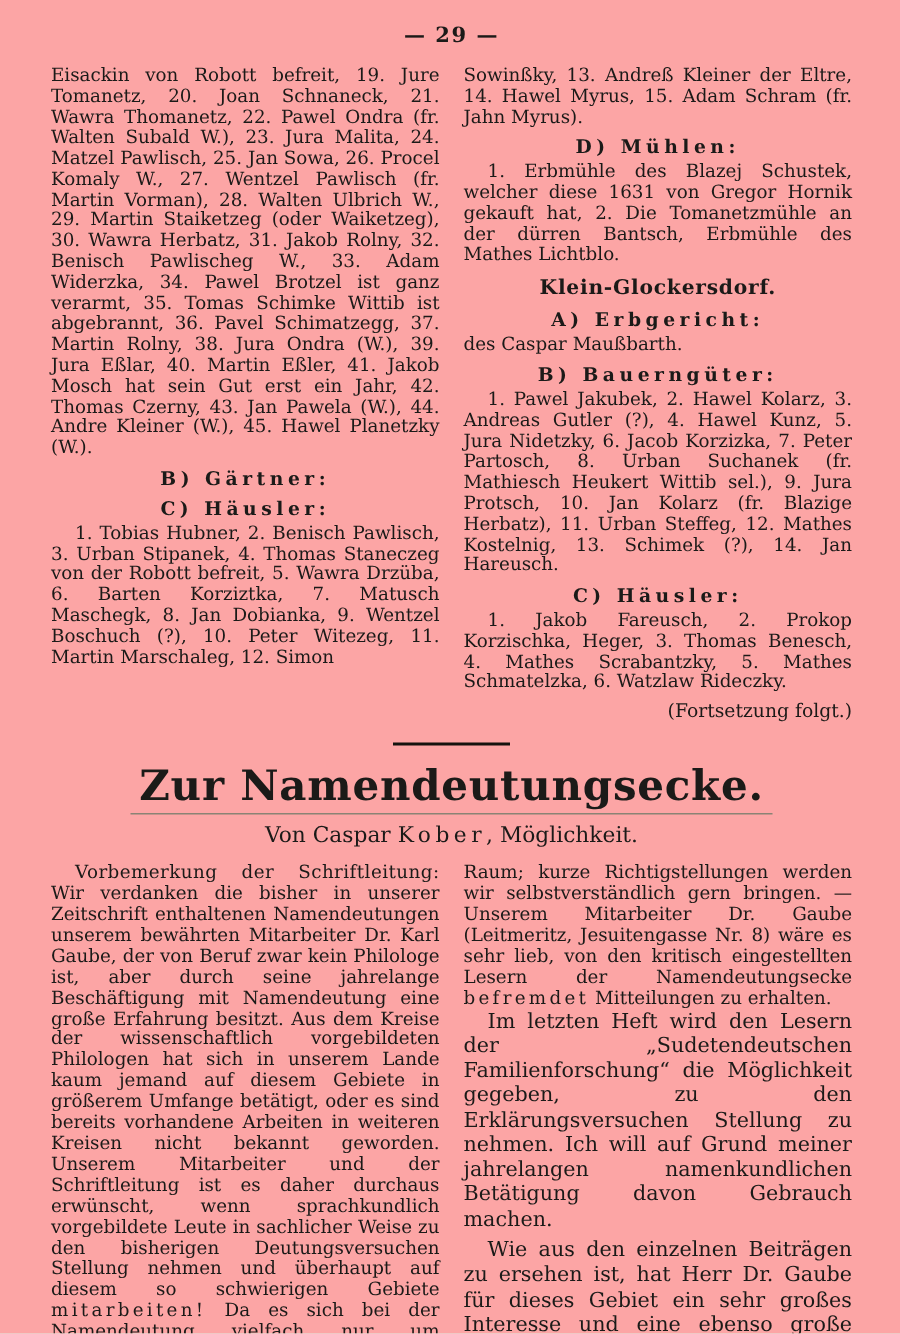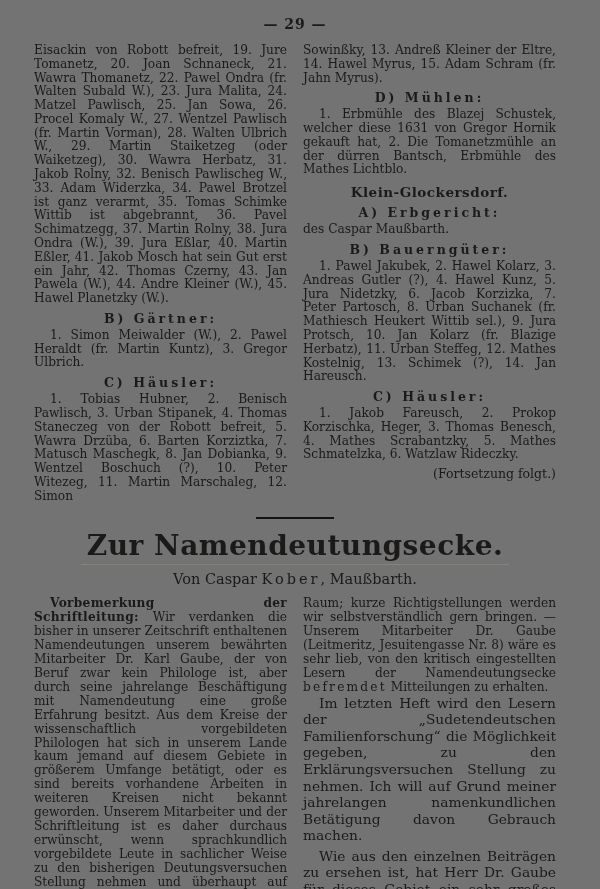--- a/index.html
+++ b/index.html
@@ -1,24 +1,24 @@
 <!DOCTYPE html>
 <html><head>
 <meta charset="utf-8">
 <style>
   html,body{margin:0;padding:0;background:#e8e6e0;}
   .page{
     position:relative;
     width:600px;height:889px;
     margin:0 auto;
-    background:#737373;
+    background:#fca5a5;
     color:#1b1a18;
     font-family:"DejaVu Serif","Liberation Serif",serif;
     box-sizing:border-box;
-    padding:16px 44px 6px 34px;
+    padding:16px 32px 6px 34px;
     overflow:hidden;
   }
   .page-num{
     text-align:center;
     font-weight:bold;
     font-size:14px;
     letter-spacing:1px;
     margin-bottom:12px;
   }
   .cols{display:flex;gap:16px;}
@@ -78,42 +78,41 @@
   }
   .sperrname{letter-spacing:3px;}
   .art-small{
     font-size:12.2px;
     line-height:1.14;
     text-align:justify;
     margin:0;
     hyphens:auto;
   }
   .art-small.indent,.art-large.indent{text-indent:16px;}
-  .lead{font-weight:bold;letter-spacing:.3px;}
+  .lead{font-weight:normal;letter-spacing:.3px;}
   .sperr{letter-spacing:2.2px;}
   .art-large{
     font-size:13.8px;
     line-height:1.2;
     text-align:justify;
     margin:0 0 4px 0;
     hyphens:auto;
   }
 </style>
 </head>
 <body>
 
 <div class="page">
 
   <div class="page-num">— 29 —</div>
 
   <div class="cols">
     <div class="col">
       <p class="lst noindent">Eisackin von Robott befreit, 19. Jure Tomanetz, 20. Joan Schnaneck, 21. Wawra Thomanetz, 22. Pawel Ondra (fr. Walten Subald W.), 23. Jura Malita, 24. Matzel Pawlisch, 25. Jan Sowa, 26. Procel Komaly W., 27. Wentzel Pawlisch (fr. Martin Vorman), 28. Walten Ulbrich W., 29. Martin Staiketzeg (oder Waiketzeg), 30. Wawra Herbatz, 31. Jakob Rolny, 32. Benisch Pawlischeg W., 33. Adam Widerzka, 34. Pawel Brotzel ist ganz verarmt, 35. Tomas Schimke Wittib ist abgebrannt, 36. Pavel Schimatzegg, 37. Martin Rolny, 38. Jura Ondra (W.), 39. Jura Eßlar, 40. Martin Eßler, 41. Jakob Mosch hat sein Gut erst ein Jahr, 42. Thomas Czerny, 43. Jan Pawela (W.), 44. Andre Kleiner (W.), 45. Hawel Planetzky (W.).</p>
       <div class="sec-head">B) Gärtner:</div>
-      <p class="lst">1. Simon Meiwalder (W.), 2. Pawel Heraldt (fr. Martin Kuntz), 3. Gregor Ulbrich.</p>
       <div class="sec-head">C) Häusler:</div>
       <p class="lst">1. Tobias Hubner, 2. Benisch Pawlisch, 3. Urban Stipanek, 4. Thomas Staneczeg von der Robott befreit, 5. Wawra Drzüba, 6. Barten Korziztka, 7. Matusch Maschegk, 8. Jan Dobianka, 9. Wentzel Boschuch (?), 10. Peter Witezeg, 11. Martin Marschaleg, 12. Simon</p>
     </div>
 
     <div class="col">
       <p class="lst noindent">Sowinßky, 13. Andreß Kleiner der Eltre, 14. Hawel Myrus, 15. Adam Schram (fr. Jahn Myrus).</p>
       <div class="sec-head">D) Mühlen:</div>
       <p class="lst">1. Erbmühle des Blazej Schustek, welcher diese 1631 von Gregor Hornik gekauft hat, 2. Die Tomanetzmühle an der dürren Bantsch, Erbmühle des Mathes Lichtblo.</p>
       <div class="place-head">Klein-Glockersdorf.</div>
       <div class="sec-head">A) Erbgericht:</div>
@@ -127,21 +126,21 @@
   </div>
 
   <hr class="mid-rule">
 
   <div class="art-title">
     <span>Zur Namendeutungsecke.</span>
   </div>
 
   <div class="byline">
     <span>Von Caspar</span>
-    <span class="sperrname">Kober</span><span>, Maußbarth.</span>
+    <span class="sperrname">Kober</span><span>, Möglichkeit.</span>
   </div>
 
   <div class="cols">
     <div class="col">
       <p class="art-small indent">
         <span class="lead">Vorbemerkung der Schriftleitung:</span>
         <span>Wir verdanken die bisher in unserer Zeitschrift enthaltenen Namendeutungen unserem bewährten Mitarbeiter Dr. Karl Gaube, der von Beruf zwar kein Philologe ist, aber durch seine jahrelange Beschäftigung mit Namendeutung eine große Erfahrung besitzt. Aus dem Kreise der wissenschaftlich vorgebildeten Philologen hat sich in unserem Lande kaum jemand auf diesem Gebiete in größerem Umfange betätigt, oder es sind bereits vorhandene Arbeiten in weiteren Kreisen nicht bekannt geworden. Unserem Mitarbeiter und der Schriftleitung ist es daher durchaus erwünscht, wenn sprachkundlich vorgebildete Leute in sachlicher Weise zu den bisherigen Deutungsversuchen Stellung nehmen und überhaupt auf diesem so schwierigen Gebiete</span>
         <span class="sperr">mitarbeiten!</span>
         <span>Da es sich bei der Namendeutung vielfach nur um Annahmen handelt, ist es klar, daß gar oft Meinung gegen Meinung steht. Für</span>
         

